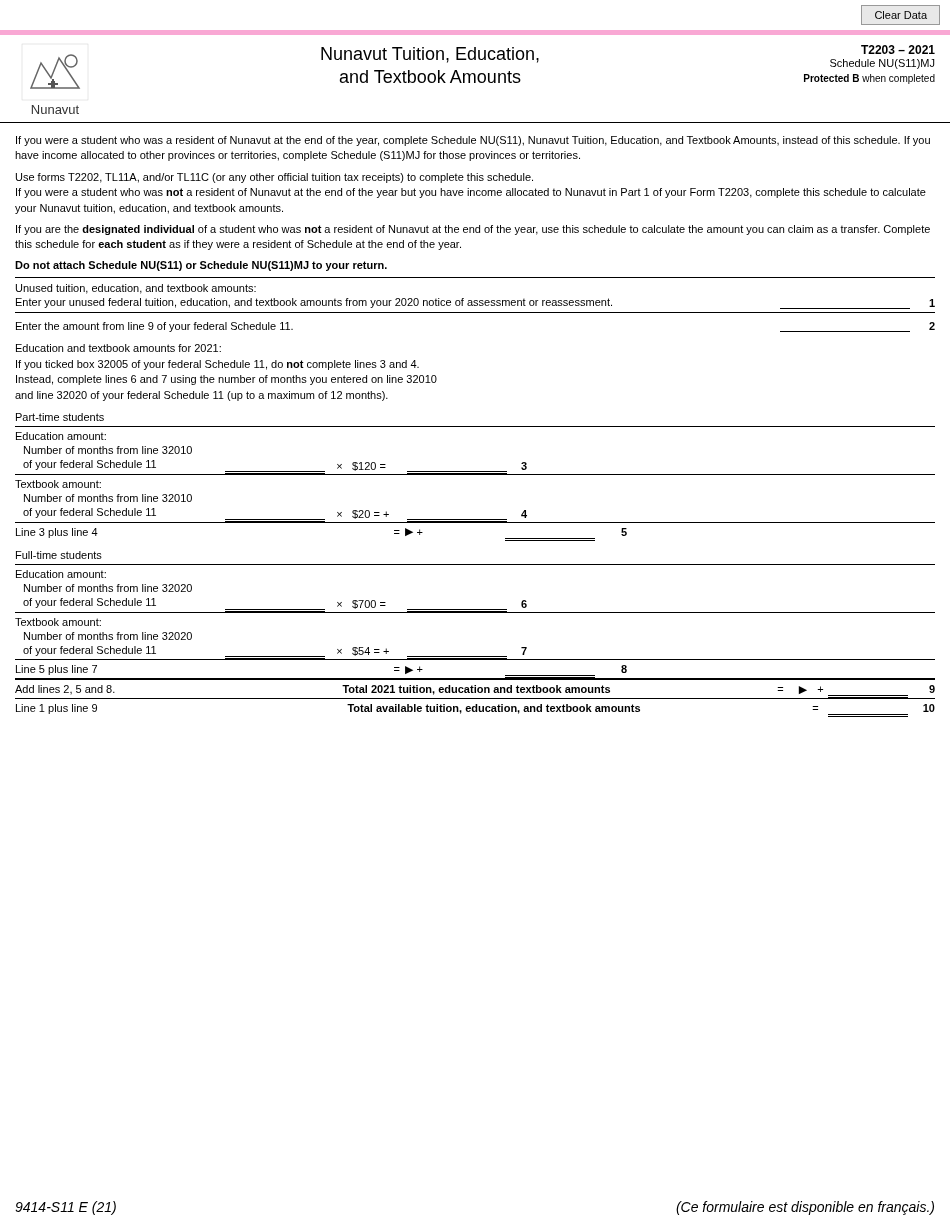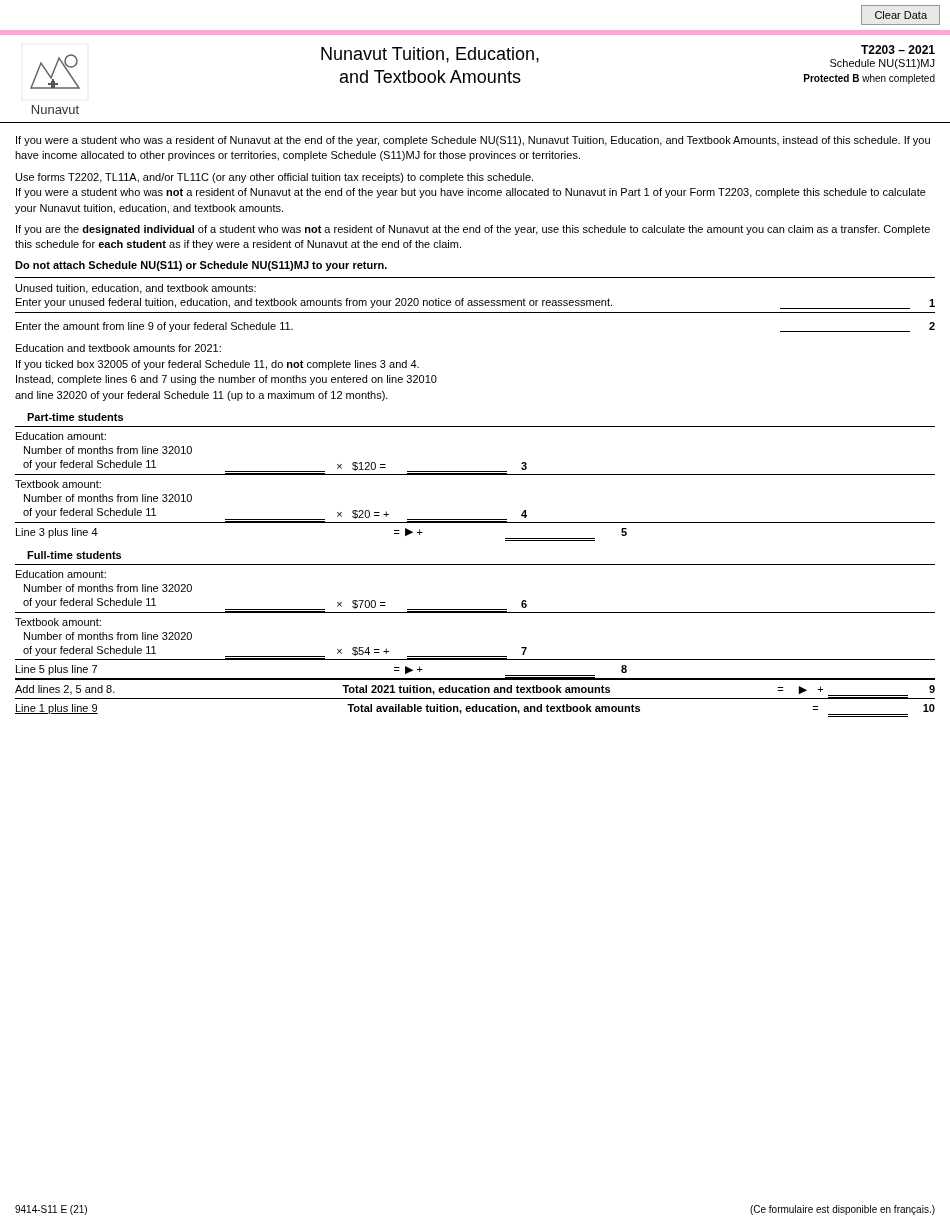--- a/index.html
+++ b/index.html
@@ -76,41 +76,42 @@
       margin-bottom: 6px;
       line-height: 1.4;
     }
 
     .bold-note {
       font-weight: bold;
       margin-bottom: 6px;
     }
 
     .section-title {
-      font-weight: bold;
-      margin: 8px 0 3px 12px;
+      font-weight: normal;
+      margin: 8px 0 3px 0;
     }
 
     .continue-text {
       text-align: right;
       margin-top: 15px;
       margin-right: 10px;
       font-style: italic;
     }
 
     
     .footer {
       position: absolute;
       bottom: 15px;
       left: 0;
       right: 0;
       display: flex;
       justify-content: space-between;
       padding: 0 15px;
-      font-size: 10px;
+      font-size: 14px;
+      font-style: italic;
     }
 
     
     .nunavut-logo {
       display: flex;
       flex-direction: column;
       align-items: center;
     }
 
     
@@ -177,21 +178,21 @@
   <p class="intro-para">If you were a student who was a resident of Nunavut at the end of the year, complete Schedule NU(S11), Nunavut Tuition, Education, and Textbook Amounts, instead of this schedule. If you have income allocated to other provinces or territories, complete Schedule (S11)MJ for those provinces or territories.</p>
 
   <p class="intro-para">
     <span>Use forms T2202, TL11A, and/or TL11C (or any other official tuition tax receipts) to complete this schedule.</span><br>
     <span>
       <span>If you were a student who was </span><strong>not</strong><span> a resident of Nunavut at the end of the year but you have income allocated to Nunavut in Part 1 of your Form T2203, complete this schedule to calculate your Nunavut tuition, education, and textbook amounts.</span>
     </span>
   </p>
 
   <p class="intro-para">
-    <span>If you are the </span><strong>designated individual</strong><span> of a student who was </span><strong>not</strong><span> a resident of Nunavut at the end of the year, use this schedule to calculate the amount you can claim as a transfer. Complete this schedule for </span><strong>each student</strong><span> as if they were a resident of Nunavut at the end of the claim.</span>
+    <span>If you are the </span><strong>designated individual</strong><span> of a student who was </span><strong>not</strong><span> a resident of Nunavut at the end of the year, use this schedule to calculate the amount you can claim as a transfer. Complete this schedule for </span><strong>each student</strong><span> as if they were a resident of Schedule at the end of the year.</span>
   </p>
 
   <p class="bold-note">Do not attach Schedule NU(S11) or Schedule NU(S11)MJ to your return.</p>
 
   <div style="border-top: 1px solid #000; padding: 3px 0;">
     <div style="display:flex; align-items:flex-end;">
       <div style="flex:1; line-height:1.3;">
         <div>Unused tuition, education, and textbook amounts:</div>
         <div>Enter your unused federal tuition, education, and textbook amounts from your 2020 notice of assessment or reassessment.</div>
       </div>
@@ -334,21 +335,21 @@
       <div style="width:25px; text-align:center; flex-shrink:0;">=</div>
       <div style="width:20px; text-align:center; flex-shrink:0;">▶</div>
       <div style="width:15px; text-align:center; flex-shrink:0;">+</div>
       <div style="width:80px; border-bottom:1px solid #000; height:14px; flex-shrink:0; margin-right:2px;">
         <input type="text" aria-label="Line 9 result" style="">
       </div>
       <div style="width:25px; text-align:right; flex-shrink:0; font-weight:bold;">9</div>
     </div>
 
     <div style="border-top:1px solid #000; padding:2px 0; display:flex; align-items:center;">
-      <div style="width:170px; flex-shrink:0;text-decoration:underline;">
+      <div style="width:170px; flex-shrink:0;">
         <span>Line 1 plus line 9</span>
       </div>
       <div style="flex:1; font-weight:bold; text-align:center;">Total available tuition, education, and textbook amounts</div>
       <div style="width:25px; text-align:center; flex-shrink:0;">=</div>
       <div style="width:80px; border-bottom:1px solid #000; height:14px; flex-shrink:0; margin-right:2px;">
         <input type="text" aria-label="Line 10 result" style="">
       </div>
       <div style="width:25px; text-align:right; flex-shrink:0; font-weight:bold;">10</div>
     </div>
 

